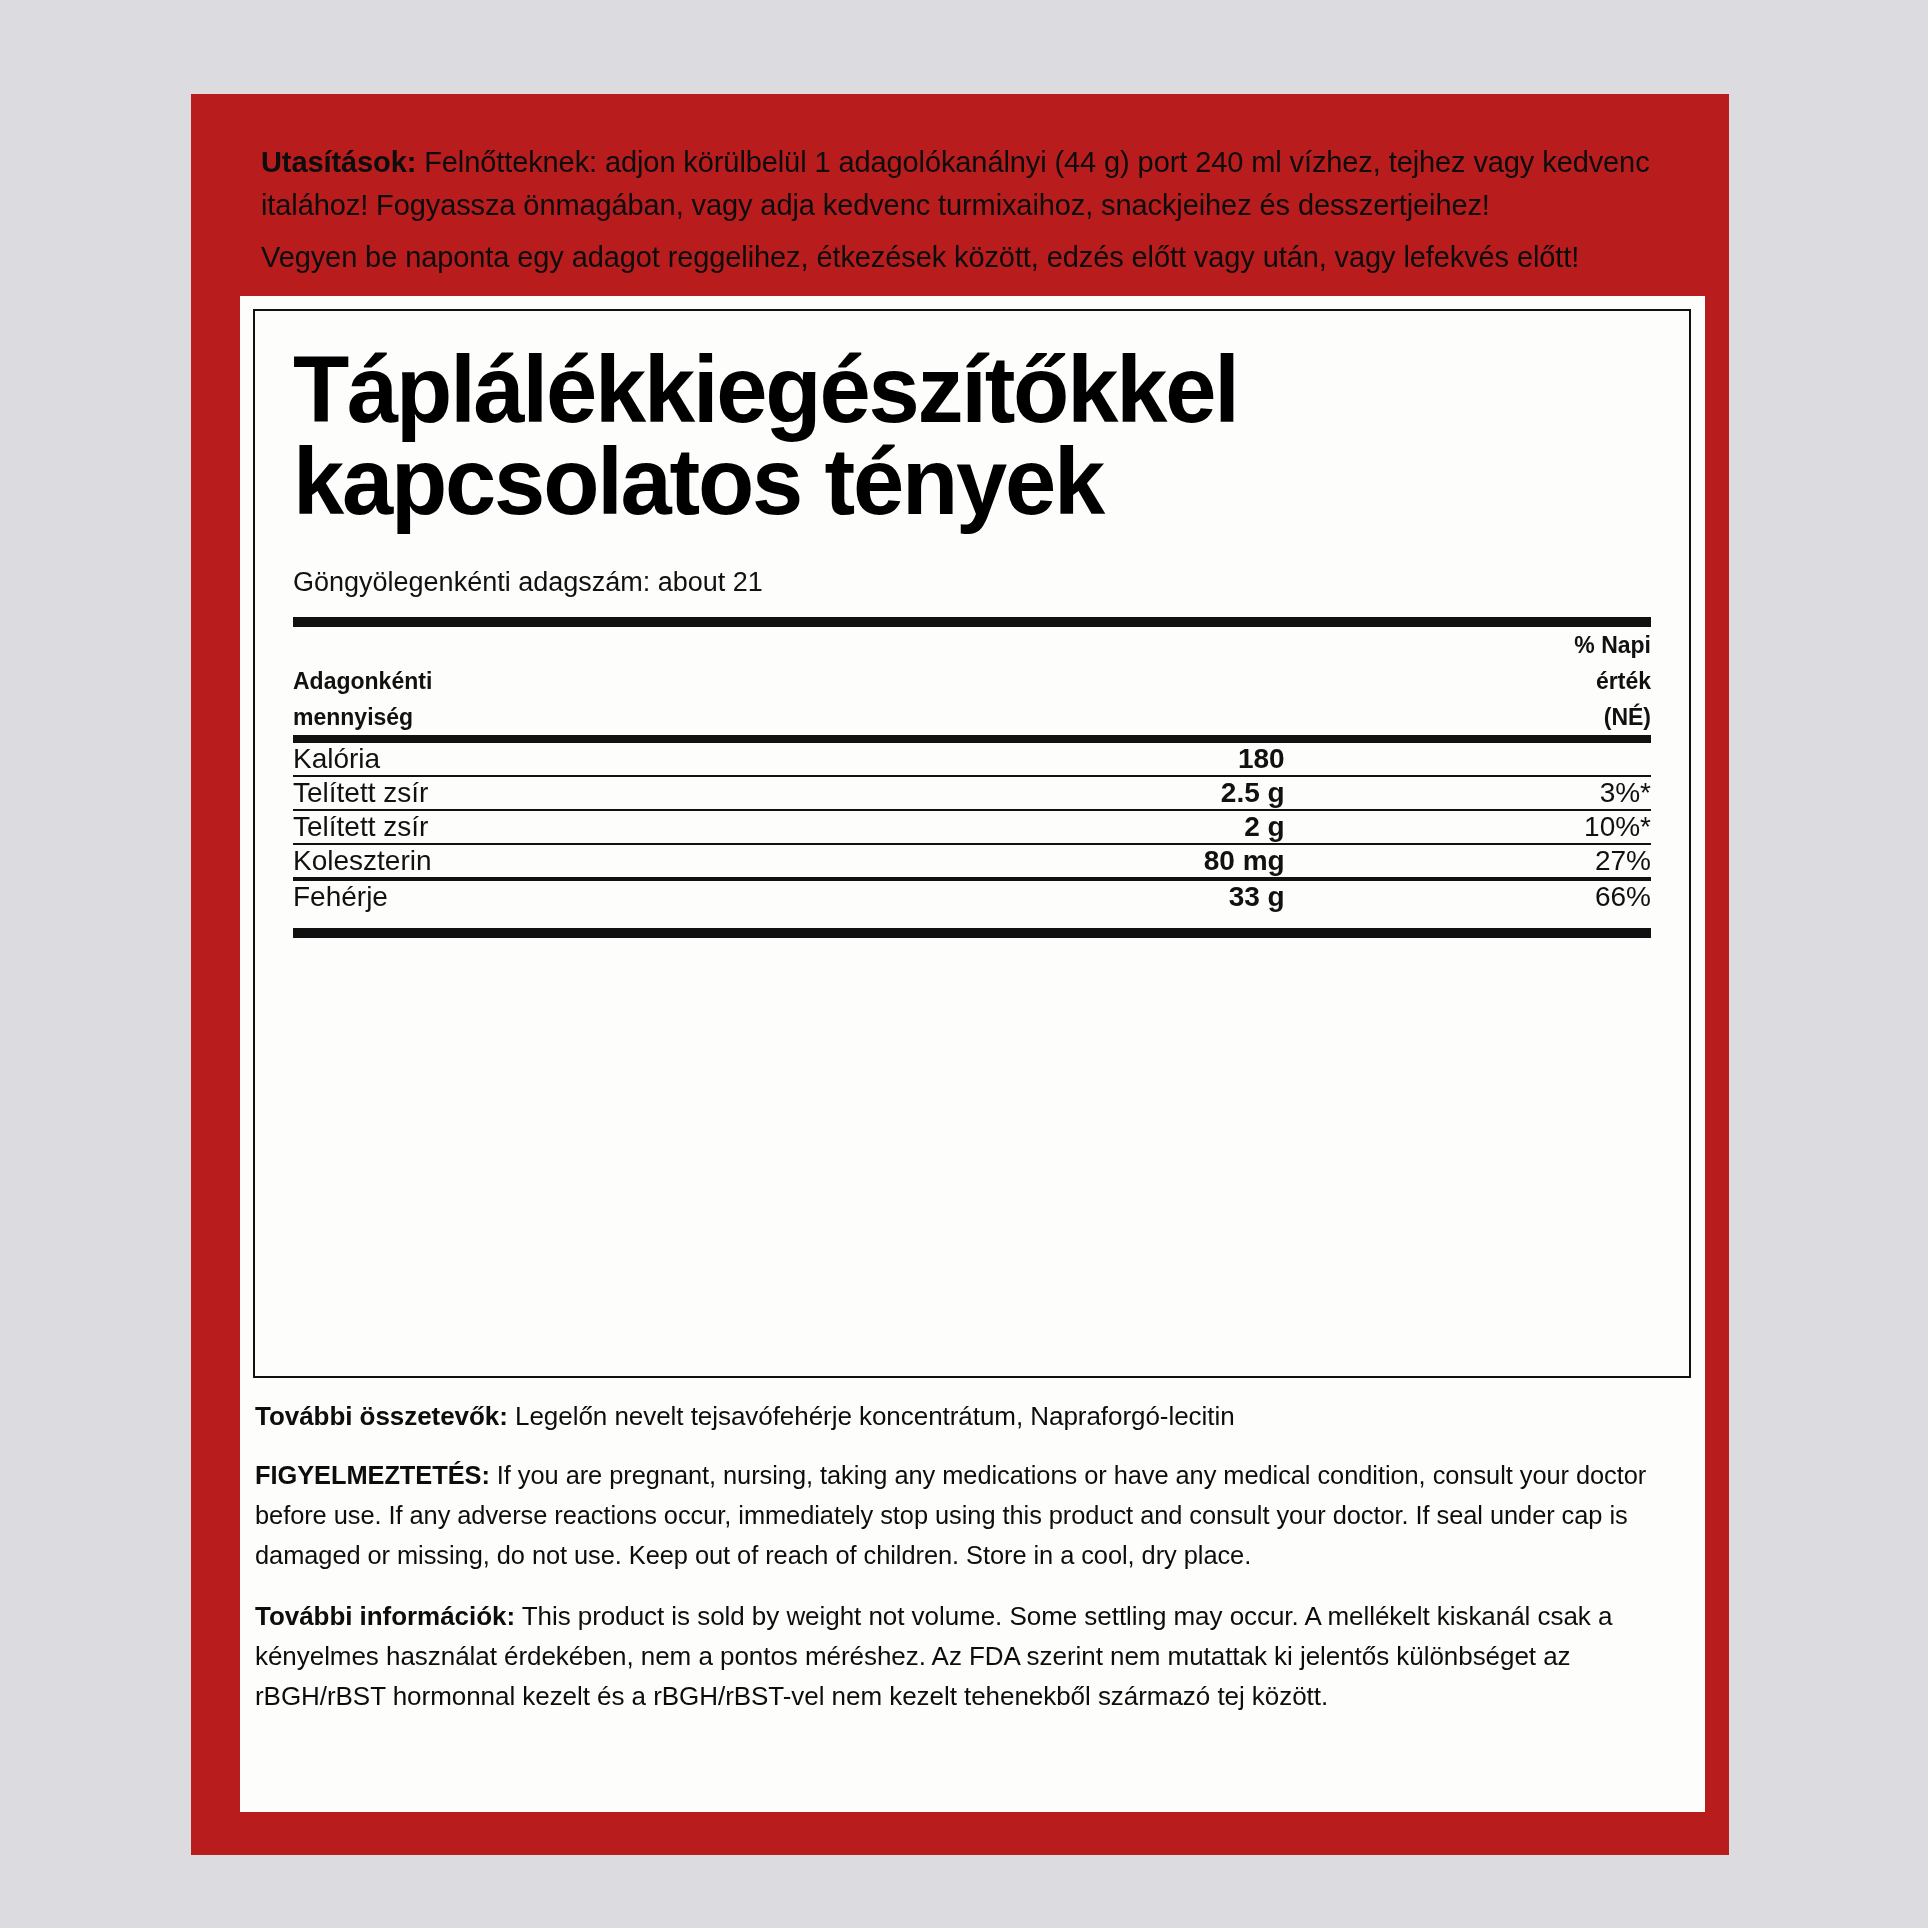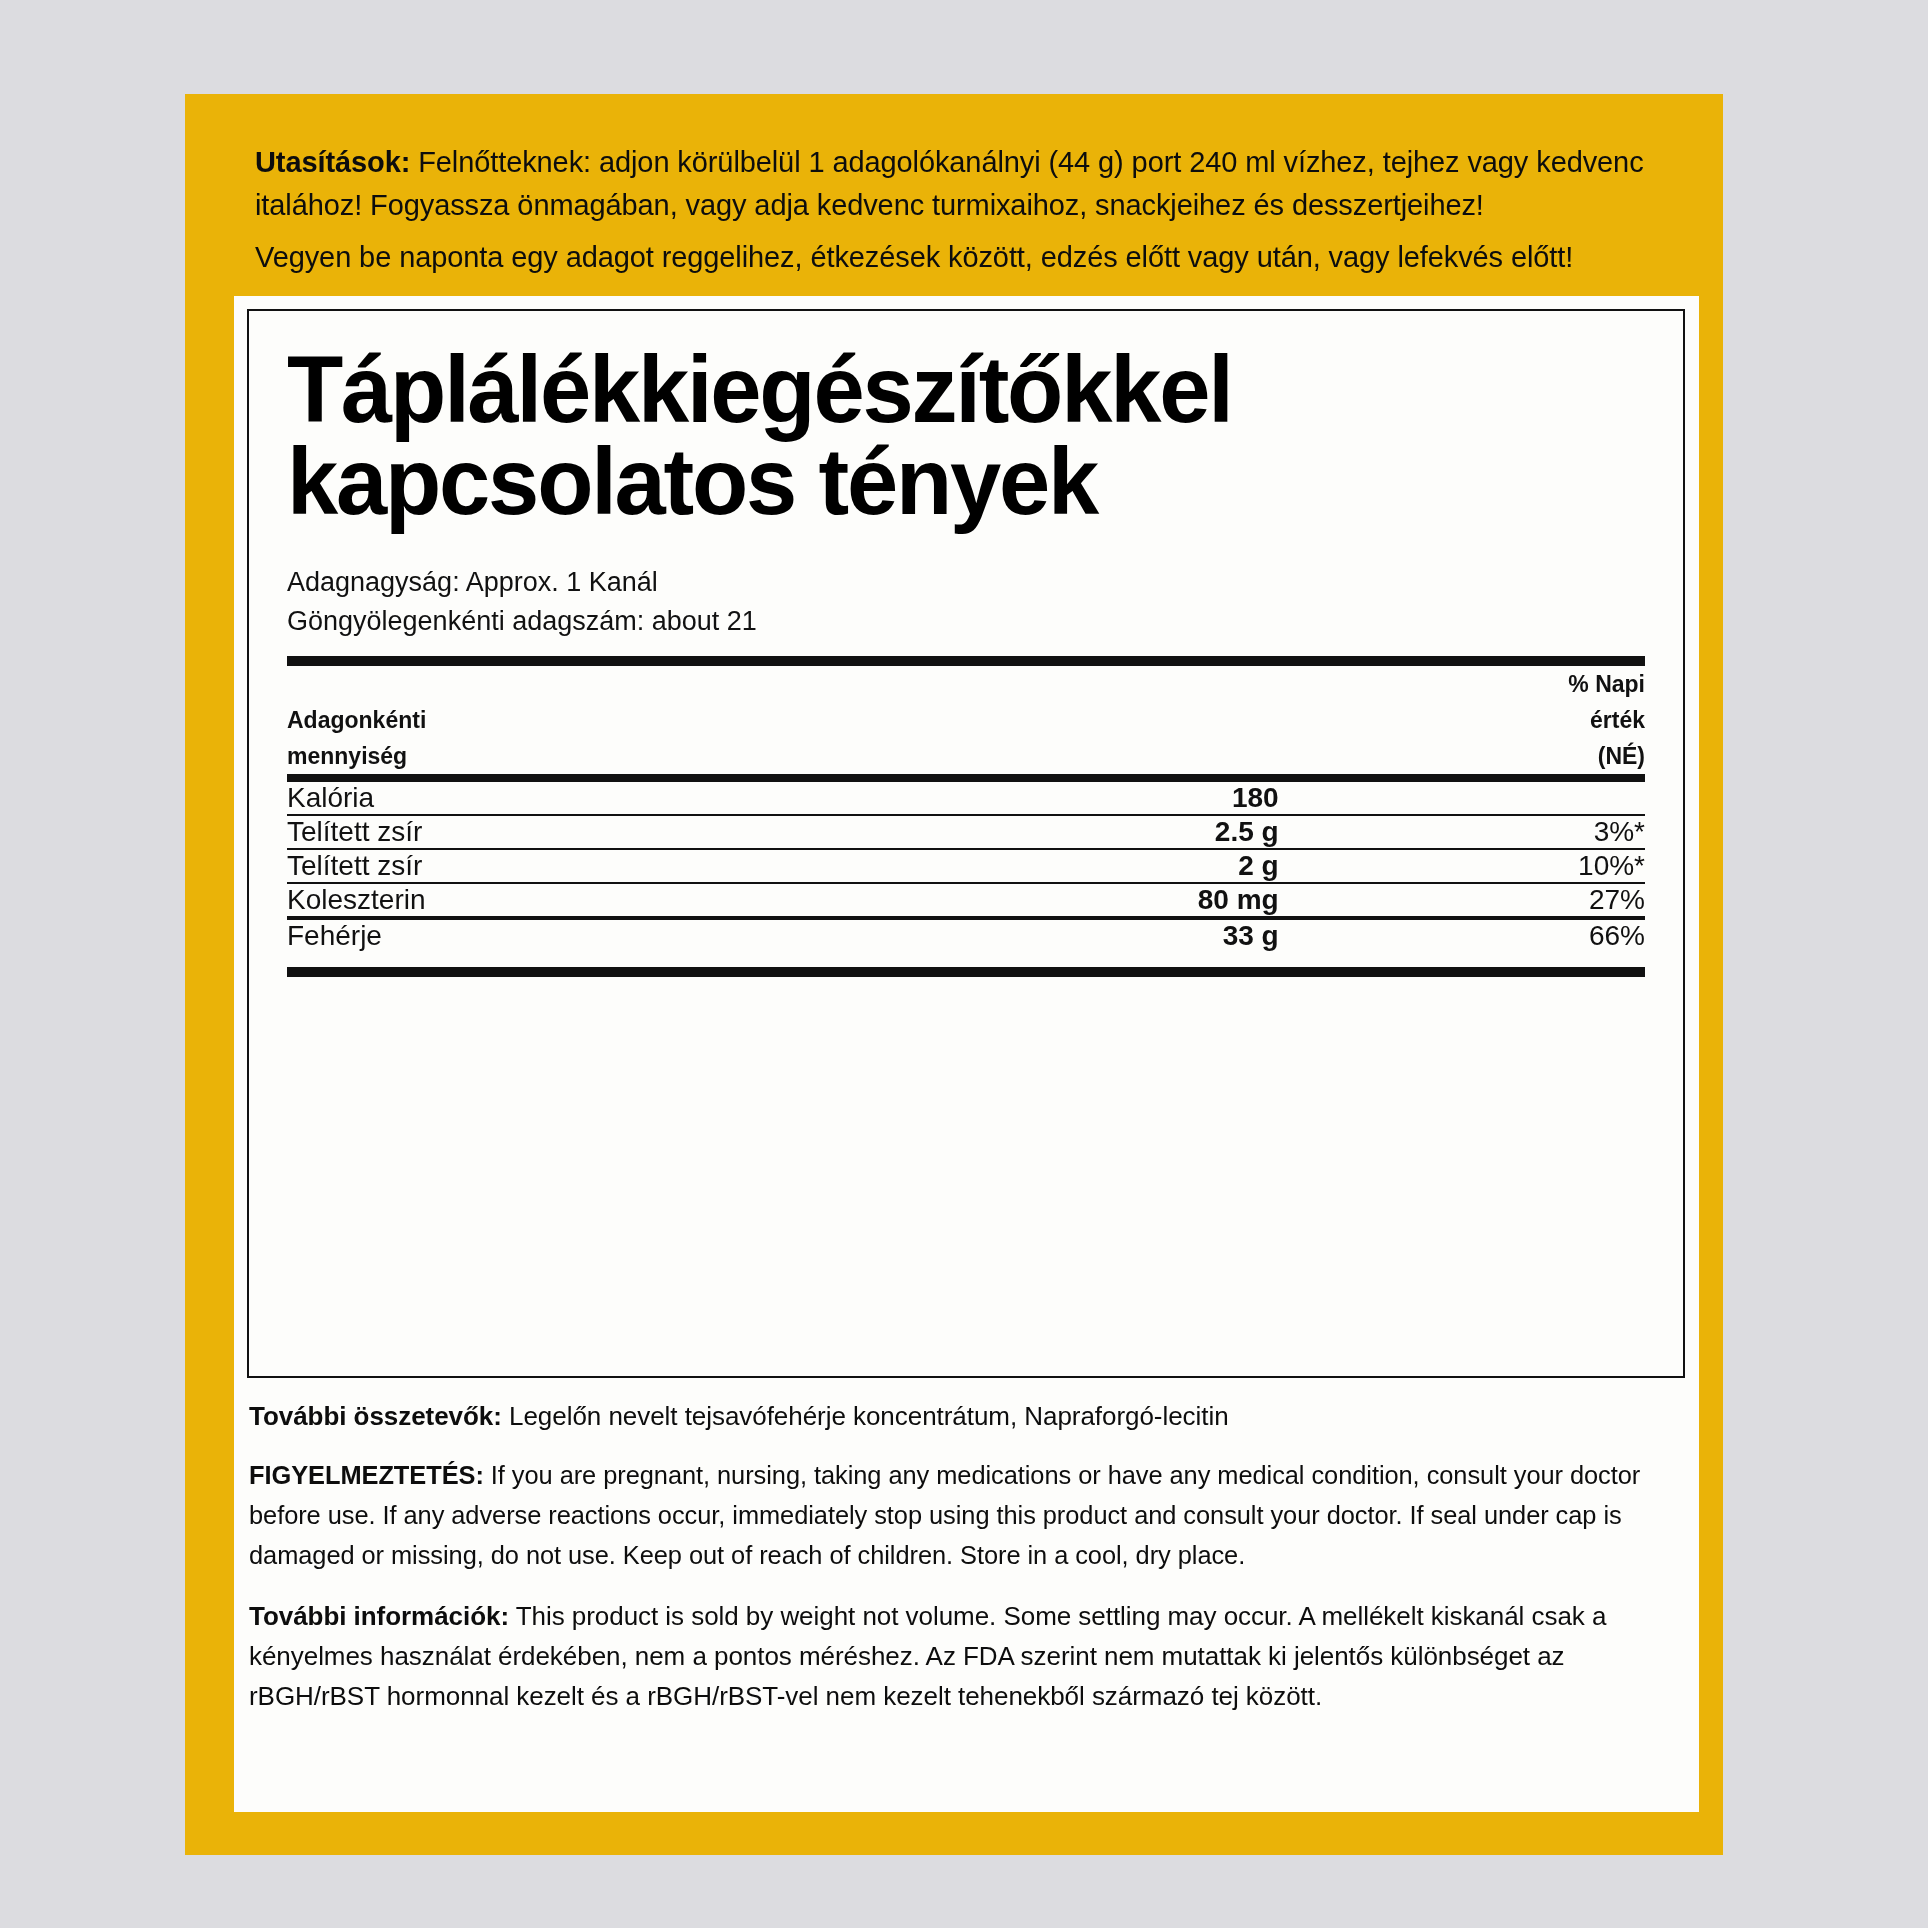--- a/index.html
+++ b/index.html
@@ -10,25 +10,25 @@
     width: 1928px;
     height: 1928px;
     background: #dcdce0;
     font-family: "Liberation Sans", sans-serif;
     -webkit-font-smoothing: antialiased;
   }
 
   
   #gray-card {
     position: absolute;
-    left: 185px;
+    left: 191px;
     top: 94px;
     width: 1538px;
     height: 1761px;
-    background: #eab308;
+    background: #b91c1c;
     box-sizing: border-box;
   }
 
   
   #directions {
     position: absolute;
     left: 70px;
     top: 47px;
     width: 1394px;
     color: #0d0d0d;
@@ -178,21 +178,20 @@
   <div id="white-panel">
 
     <div id="facts-box">
 
       <div id="facts-title">
         <span>Táplálékkiegészítőkkel</span>
         <span class="line2">kapcsolatos tények</span>
       </div>
 
       <div id="serving-info">
-        <div>Adagnagyság: Approx. 1 Kanál</div>
         <div>Göngyölegenkénti adagszám: about 21</div>
       </div>
 
       <hr class="rule-thick">
 
       <table id="facts-table">
         <thead>
           <tr class="hdr-row">
             <th class="hdr-left">
               <div>Adagonkénti</div>

